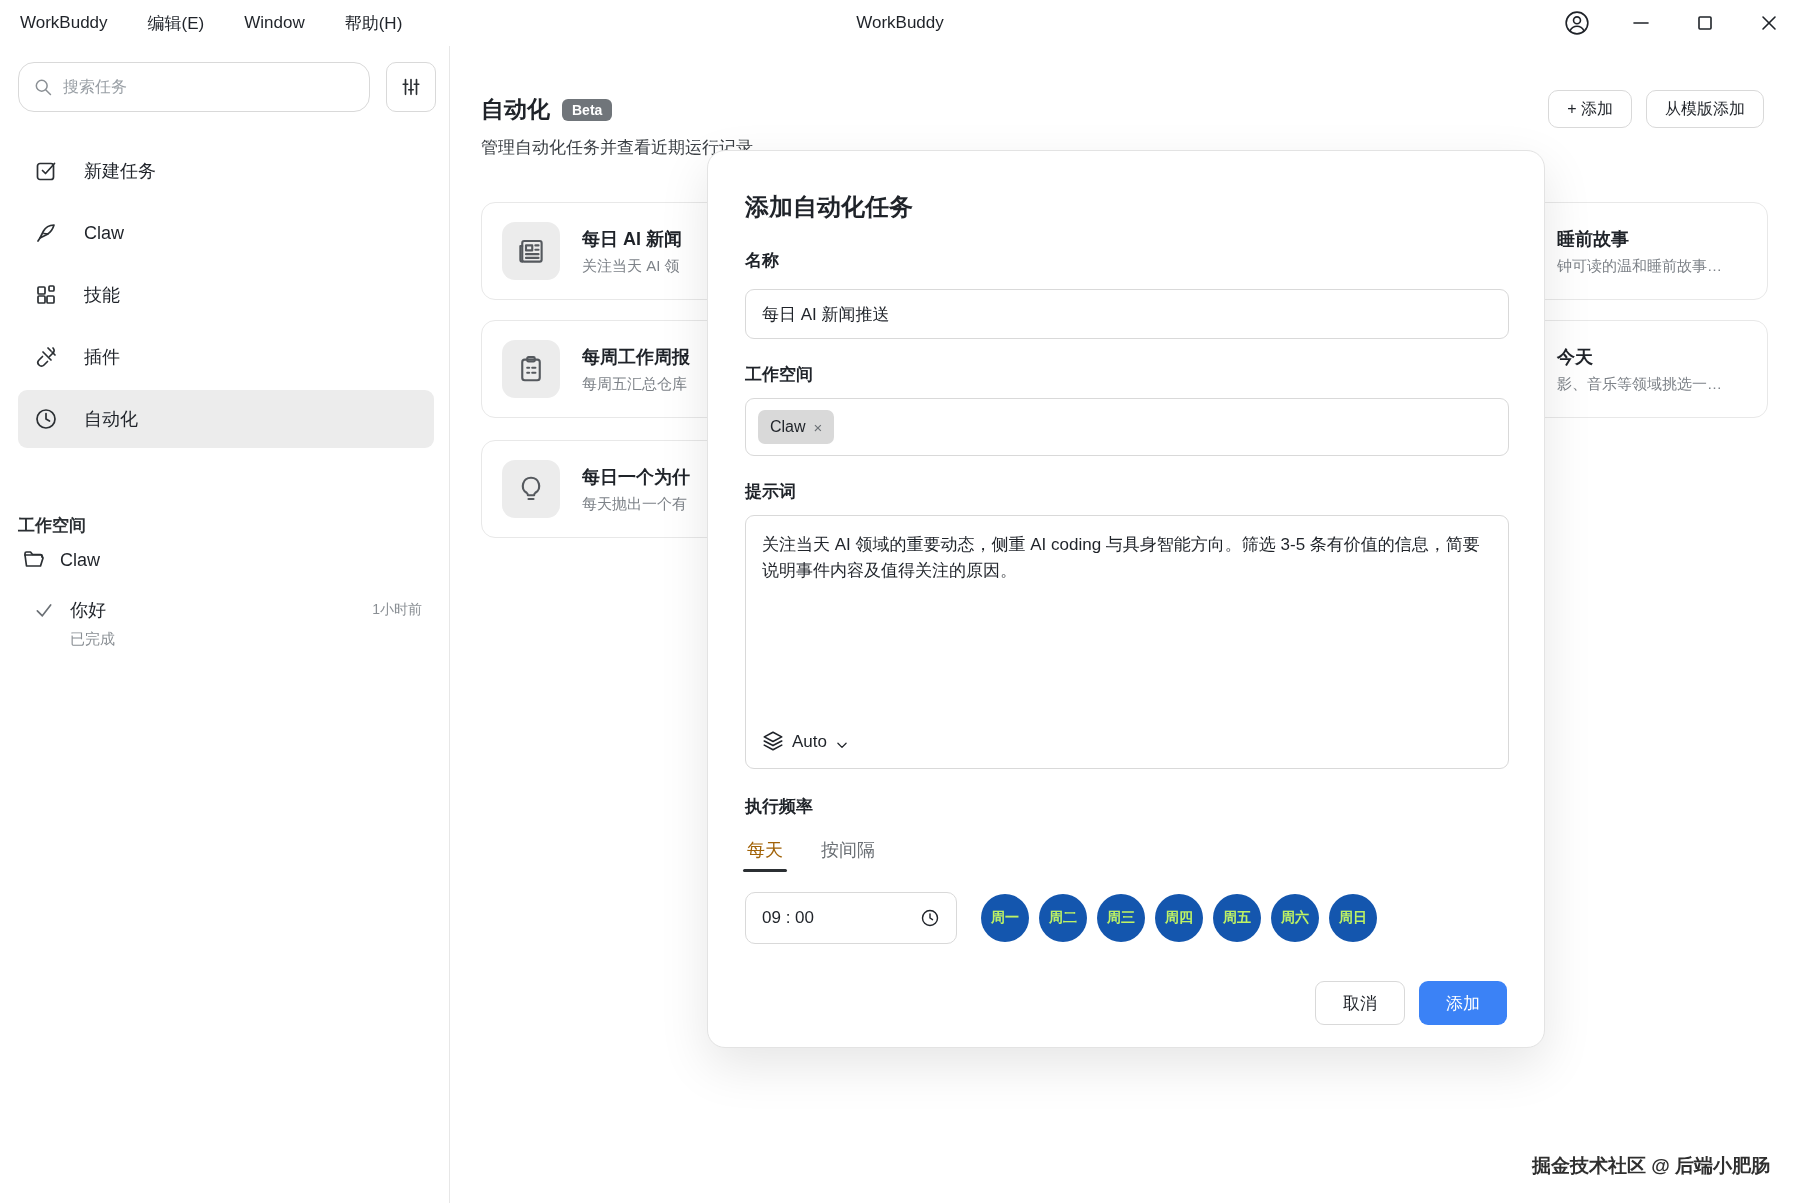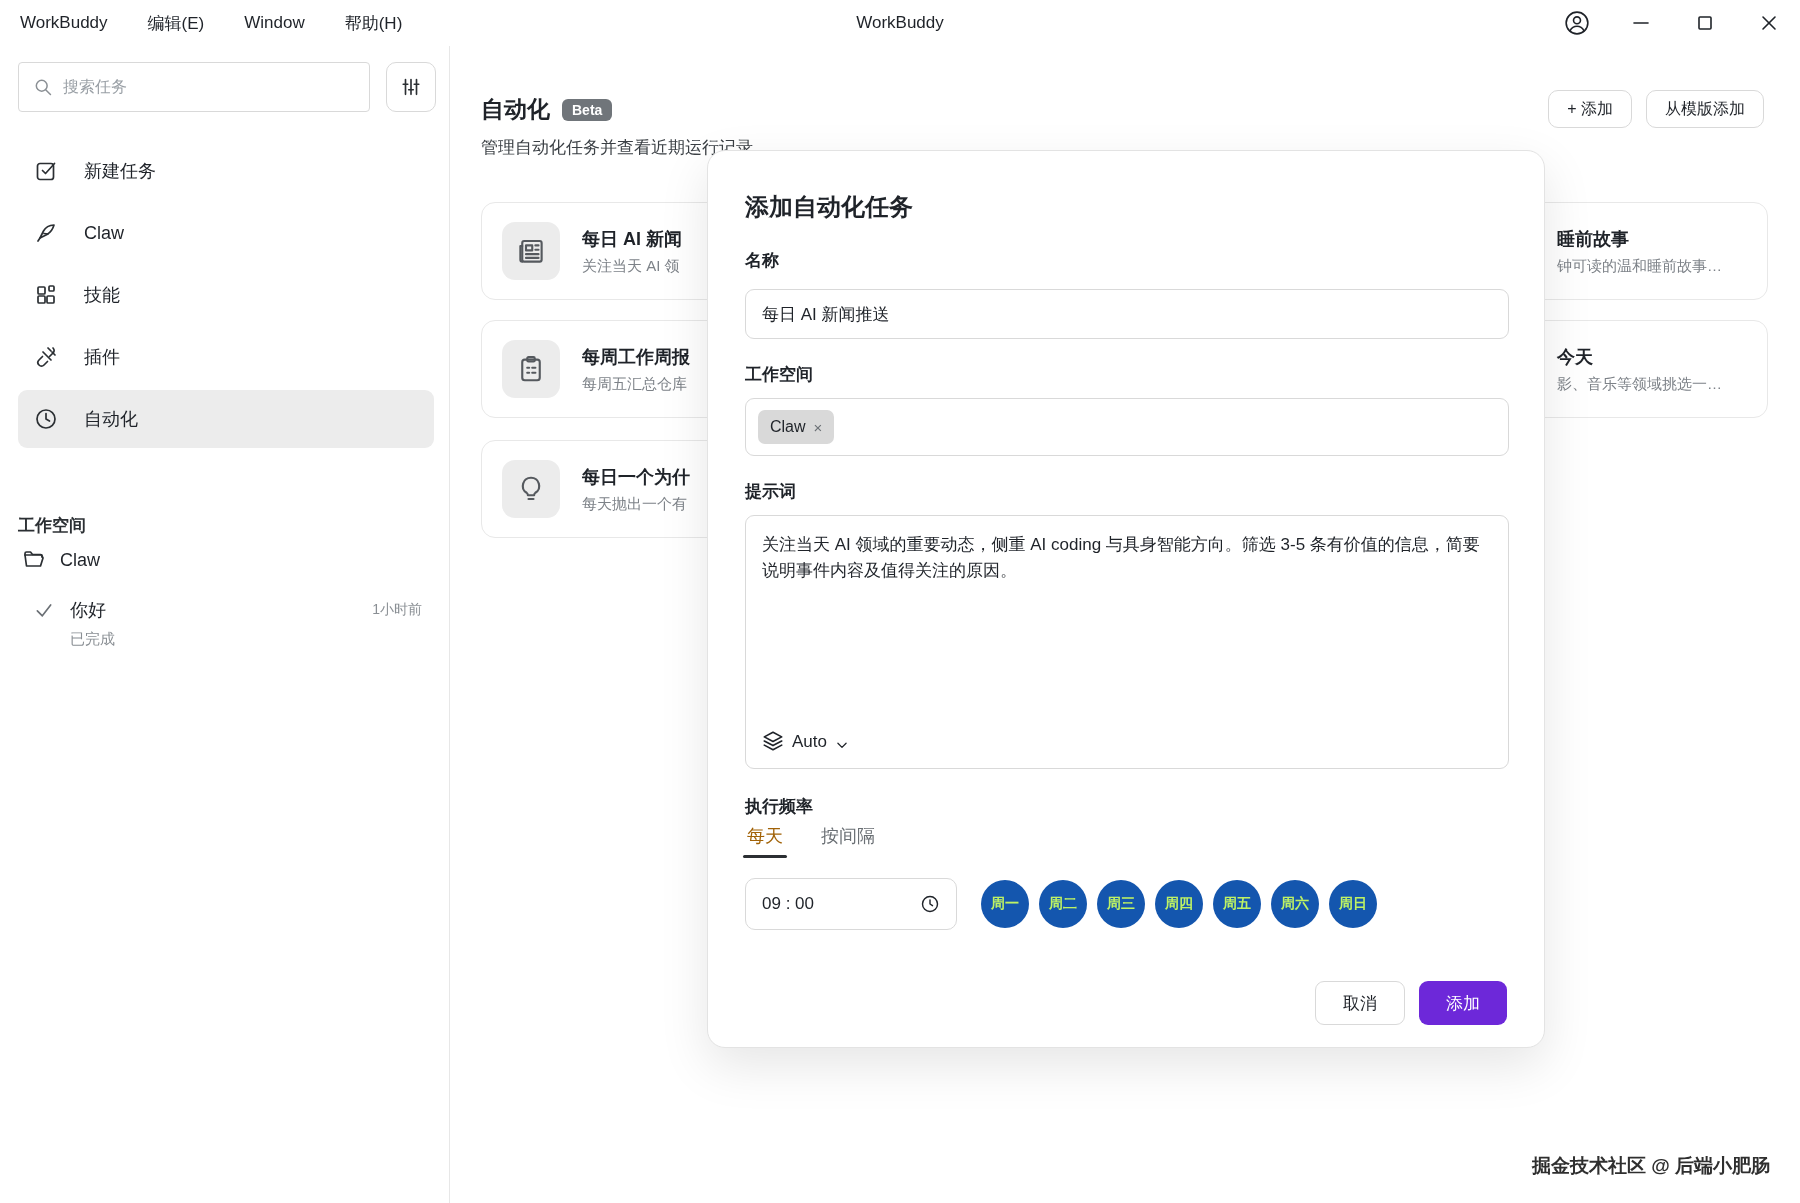--- a/index.html
+++ b/index.html
@@ -16,21 +16,21 @@
   .menu { position:absolute; left:20px; top:0; height:46px; display:flex; align-items:center; gap:40px; font-size:17px; }
   .menu span { cursor:default; }
   .win-title { position:absolute; left:0; right:0; top:0; height:46px; display:flex; align-items:center; justify-content:center; font-size:17px; }
   .win-controls { position:absolute; right:14px; top:0; height:46px; display:flex; align-items:center; gap:30px; }
   .wc-btn { width:34px; height:34px; display:flex; align-items:center; justify-content:center; }
   .wc-btn svg { display:block; }
 
   
   .sidebar { position:absolute; left:0; top:46px; width:450px; height:1157px; background:#fff; border-right:1px solid #e7e7e7; }
   .searchrow { position:absolute; left:18px; top:16px; display:flex; gap:16px; }
-  .searchbox { width:352px; height:50px; border:1px solid #d9d9d9; border-radius:4px; display:flex; align-items:center; padding:16px 14px; gap:10px; background:#fff; }
+  .searchbox { width:352px; height:50px; border:1px solid #d9d9d9; border-radius:16px; display:flex; align-items:center; padding:16px 14px; gap:10px; background:#fff; }
   .searchbox input { border:none; outline:none; font-size:16px; width:100%; font-family:inherit; color:#1f2329; }
   .searchbox input::placeholder { color:#9aa0a6; }
   .filterbtn { width:50px; height:50px; border:1px solid #d9d9d9; border-radius:10px; display:flex; align-items:center; justify-content:center; background:#fff; }
   .nav { position:absolute; left:18px; top:96px; width:416px; }
   .nav-item { height:58px; display:flex; align-items:center; gap:26px; padding:0 16px; border-radius:9px; font-size:18px; margin-bottom:4px; }
   .nav-item.active { background:#ececec; }
   .nav-item svg { flex:0 0 auto; }
   .ws-header { position:absolute; left:18px; top:468px; font-size:17px; font-weight:700; color:#2b2f33; }
   .ws-item { position:absolute; left:22px; top:502px; display:flex; align-items:center; gap:14px; font-size:18px; }
   .recent { position:absolute; left:34px; top:552px; width:388px; }
@@ -69,33 +69,33 @@
            box-shadow:0 18px 50px rgba(0,0,0,.10); padding:40px 37px 0 37px; }
   .modal-title { font-size:24px; font-weight:700; margin-bottom:26px; }
   .field-label { font-size:17px; font-weight:700; margin-bottom:12px; }
   .name-input { width:764px; height:50px; border:1px solid #d9d9d9; border-radius:9px; padding:0 16px; font-size:17px; font-family:inherit; color:#1f2329; outline:none; display:block; margin-bottom:24px;margin-top:17px; }
   .ws-box { width:764px; height:58px; border:1px solid #d9d9d9; border-radius:9px; display:flex; align-items:center; padding:0 12px; margin-bottom:24px; }
   .tag { background:#d9d9d9; border-radius:7px; height:34px; display:flex; align-items:center; gap:8px; padding:0 12px; font-size:16px; }
   .tag .x { color:#6b7075; font-size:15px; }
   .prompt-box { width:764px; height:254px; border:1px solid #d9d9d9; border-radius:9px; position:relative; margin-bottom:26px; }
   .prompt-box textarea { width:100%; height:196px; border:none; outline:none; resize:none; font-family:inherit; font-size:17px; line-height:1.55; color:#1f2329; padding:16px 16px 0 16px; background:transparent; }
   .model-select { position:absolute; left:16px; bottom:16px; display:flex; align-items:flex-end; gap:8px; font-size:17px; color:#1f2329; }
-  .freq-label { font-size:17px; font-weight:700; }
+  .freq-label { font-size:17px; font-weight:700; margin-bottom:14px; }
   .tabs { display:flex; gap:34px; margin-bottom:20px; }
   .tab { font-size:18px; color:#6b7075; padding:6px 2px 10px 2px; position:relative; }
   .tab.active { color:#a16207; }
   .tab.active:after { content:""; position:absolute; left:-2px; right:-2px; bottom:0; height:3px; background:#2b2f33; border-radius:2px; }
   .sched-row { display:flex; align-items:center; gap:24px; }
   .time-box { width:212px; height:52px; border:1px solid #d9d9d9; border-radius:10px; display:flex; align-items:center; padding:0 16px; font-size:17px; }
   .time-box .clk { margin-left:auto; display:flex; }
   .days { display:flex; gap:10px; }
   .day { width:48px; height:48px; border-radius:50%; background:#1456ae; color:#bef264; font-size:14px; font-weight:700; display:flex; align-items:center; justify-content:center; }
   .modal-actions { position:absolute; right:37px; bottom:22px; display:flex; gap:14px; }
   .btn-cancel { width:90px; height:44px; border:1px solid #d9d9d9; border-radius:9px; background:#fff; font-size:17px; font-family:inherit; color:#1f2329; }
-  .btn-primary { width:88px; height:44px; border:none; border-radius:9px; background:#6d28d9; color:#fff; font-size:17px; font-family:inherit; }
+  .btn-primary { width:88px; height:44px; border:none; border-radius:9px; background:#3b82f6; color:#fff; font-size:17px; font-family:inherit; }
 
   .watermark { position:absolute; right:30px; bottom:24px; font-size:19px; font-weight:700; color:#2f2f2f; z-index:20; }
 
   svg { stroke-linecap:round; stroke-linejoin:round; }
 </style>
 </head>
 <body>
 
 <div class="frame">
 

